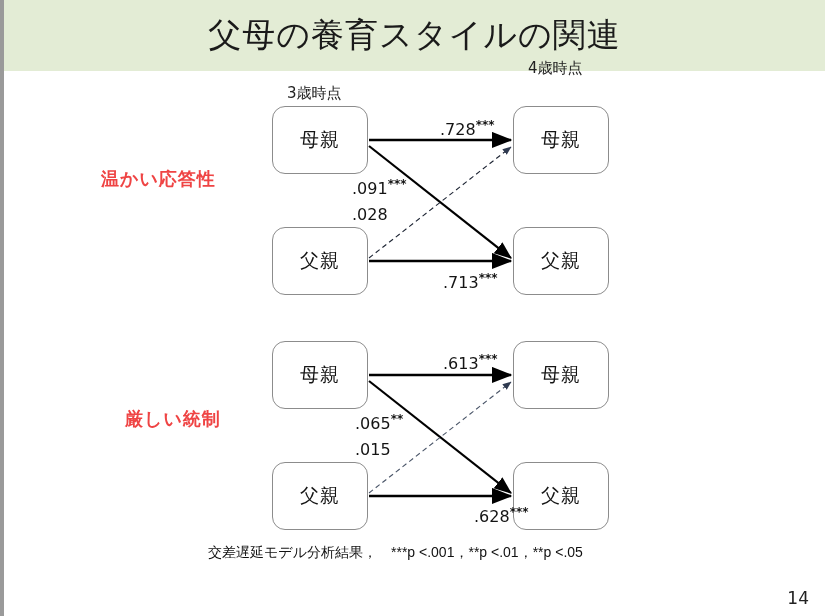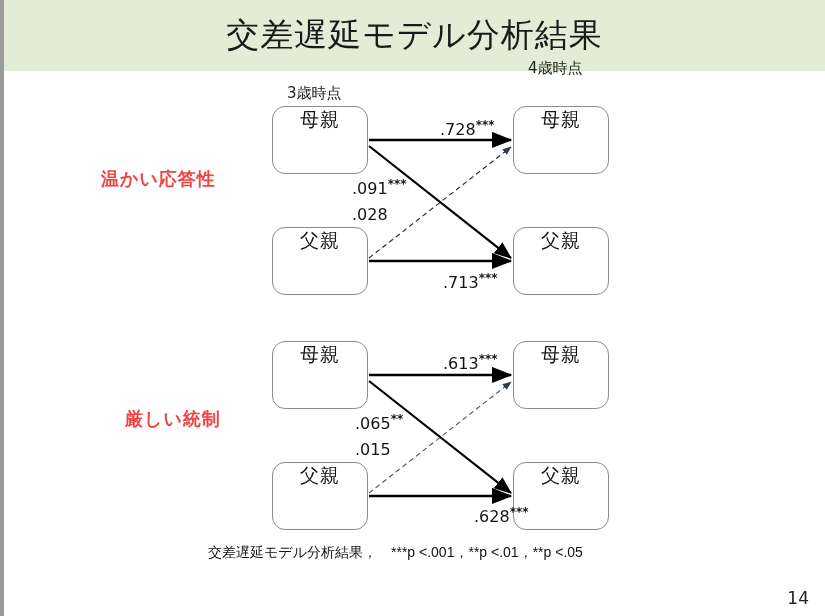--- a/index.html
+++ b/index.html
@@ -59,21 +59,21 @@
   .col-header.t4 { left: 528px; top: 59px; }
 
   .node-box {
     position: absolute;
     width: 96px;
     height: 68px;
     border: 1.4px solid #8c8c8c;
     border-radius: 13px;
     background: #ffffff;
     display: flex;
-    align-items: flex-start;
+    align-items: center;
     justify-content: center;
     box-sizing: border-box;
   }
   .node-label {
     font-size: 19px;
     color: #141414;
     font-family: "DejaVu Sans", "Liberation Sans", sans-serif;
     letter-spacing: 1px;
   }
 
@@ -131,21 +131,21 @@
   }
 </style>
 </head>
 <body>
 
 <div id="slide">
 
   <div class="left-rail"></div>
 
   <div class="title-banner">
-    <div class="title-text">交差遅延モデル分析結果</div>
+    <div class="title-text">父母の養育スタイルの関連</div>
   </div>
 
   <div class="col-header t3">3歳時点</div>
   <div class="col-header t4">4歳時点</div>
 
   <div class="row-label warm">温かい応答性</div>
 
   <div class="node-box" style="left:272px; top:106px;">
     <span class="node-label">母親</span>
   </div>

